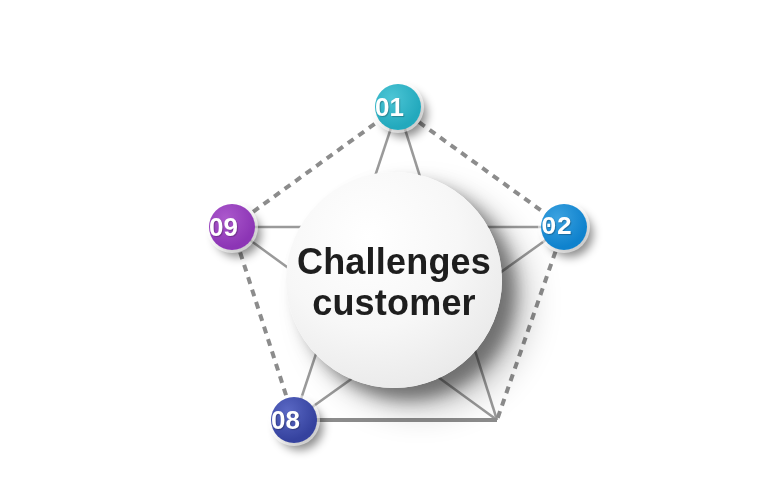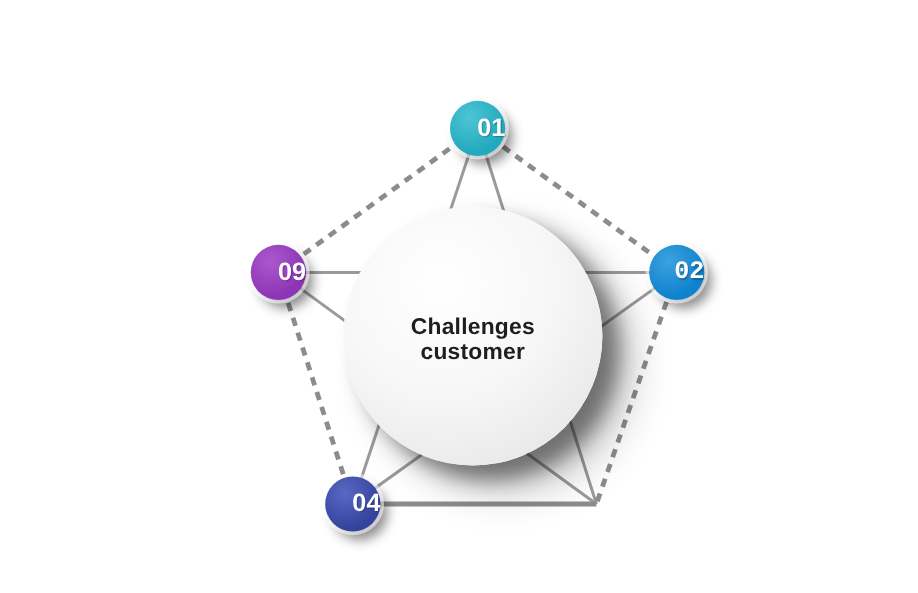--- a/index.html
+++ b/index.html
@@ -26,36 +26,36 @@
     width: 216px; height: 216px;
     border-radius: 50%;
     background: radial-gradient(circle at 38% 30%, #ffffff 0%, #f7f7f7 45%, #ebebeb 75%, #dddddd 100%);
     box-shadow: 14px 12px 16px rgba(25,25,25,0.50), 26px 22px 34px rgba(0,0,0,0.22);
     display: flex;
     align-items: center;
     justify-content: center;
   }
   .center-text {
     text-align: center;
-    font-size: 19px;
+    font-size: 36px;
     font-weight: 700;
     line-height: 1.13;
     letter-spacing: 0.2px;
     padding-top: 6px;
   }
   .node {
     position: absolute;
     width: 46px; height: 46px;
     border-radius: 50%;
     transform: translate(-50%, -50%);
     display: flex;
     align-items: center;
-    justify-content: flex-end;
+    justify-content: flex-start;
     color: #ffffff;
-    font-size: 21px;
+    font-size: 26px;
     font-weight: 700;
     box-shadow: 0 0 0 3px rgba(255,255,255,0.55),
                 6px 7px 10px rgba(0,0,0,0.45);
     text-shadow: 1px 1px 1px rgba(0,0,0,0.25);
   }
 </style>
 </head>
 <body>
 
 <div class="stage">
@@ -80,19 +80,19 @@
     </div>
   </div>
 
   <div class="node" style="left: 398px; top: 107px; color: rgb(255, 255, 255); background: radial-gradient(circle at 36% 30%, rgb(76, 197, 213) 0%, rgb(35, 169, 189) 68%);">
     <span>01</span>
   </div>
   <div class="node" style="left: 564px; top: 227px; color: rgb(255, 255, 255); background: radial-gradient(circle at 36% 30%, rgb(59, 162, 224) 0%, rgb(15, 130, 205) 68%); font-family: Liberation Mono, monospace;">
     <span>02</span>
   </div>
   <div class="node" style="left: 294px; top: 420px; color: rgb(255, 255, 255); background: radial-gradient(circle at 36% 30%, rgb(90, 104, 196) 0%, rgb(53, 66, 158) 68%);">
-    <span>04</span>
+    <span>08</span>
   </div>
   <div class="node" style="left: 232px; top: 227px; color: rgb(255, 255, 255); background: radial-gradient(circle at 36% 30%, rgb(171, 88, 204) 0%, rgb(140, 53, 181) 68%);">
     <span>09</span>
   </div>
 
 </div>
 
 </body></html>

